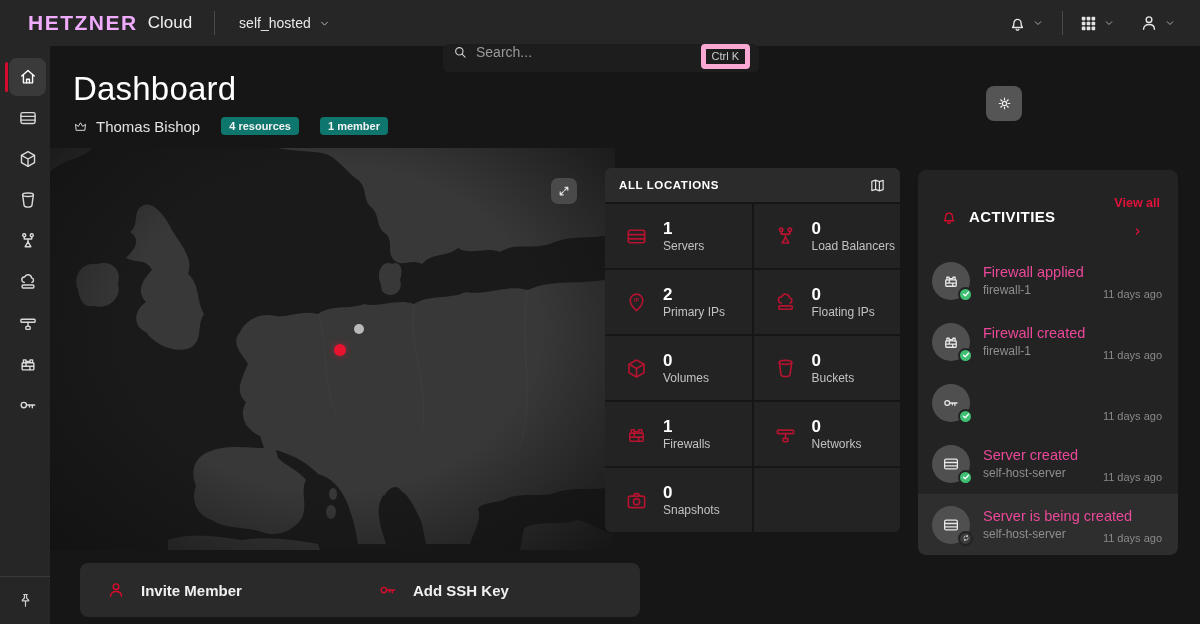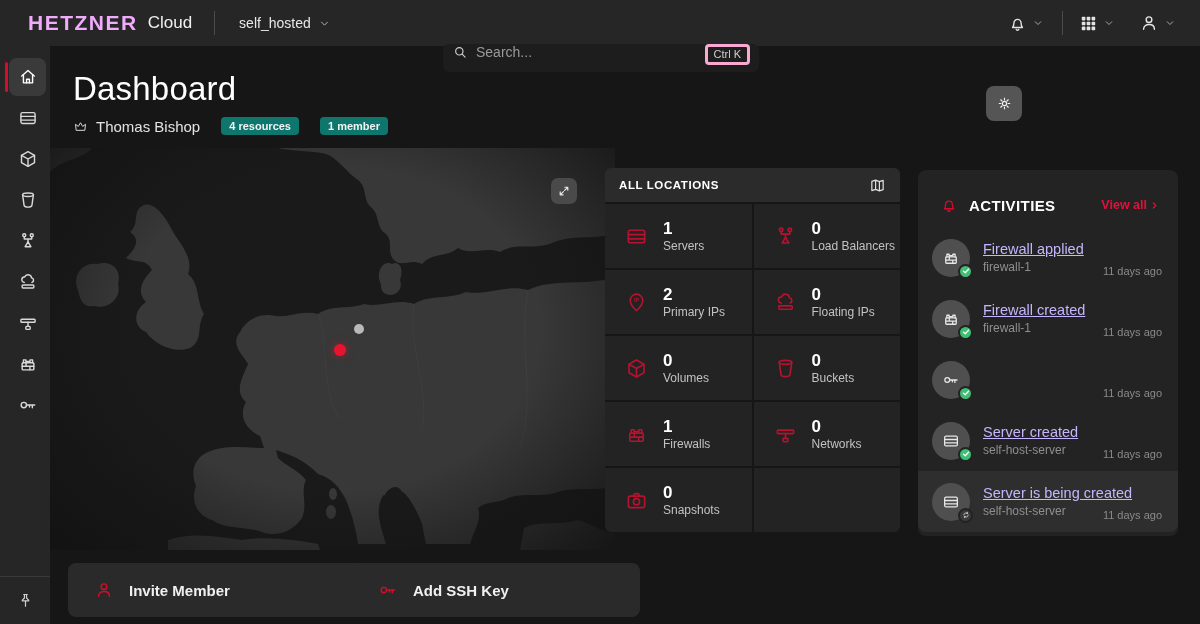--- a/index.html
+++ b/index.html
@@ -14,21 +14,21 @@
   
   .topbar { position:absolute; top:0; left:0; right:0; height:46px; background:#262626; display:flex; align-items:center; z-index:5; }
   .brand { margin-left:28px; font-size:21px; font-weight:800; letter-spacing:1.5px; color:#f0abfc; }
   .product { margin-left:10px; font-size:17px; font-weight:400; color:#f0f0f0; }
   .tb-divider { width:1px; height:24px; background:#4a4a4a; margin-left:22px; }
   .project { margin-left:24px; display:flex; align-items:center; gap:7px; font-size:14px; color:#e8e8e8; cursor:pointer; }
   .chev { color:#bdbdbd; }
   .search { position:absolute; left:443px; top:9px; width:316px; height:28px; background:#1d1d1d; border-radius:6px; display:flex; align-items:flex-start; padding:0 9px; gap:8px;margin-top:35px; }
   .search input { flex:1; background:transparent; border:none; outline:none; color:#ddd; font-size:14px; font-family:inherit; }
   .search input::placeholder { color:#9a9a9a; }
-  .kbd { border:3px solid #f9a8d4; border-radius:4px; padding:1px 6px 2px; font-size:11px; color:#cfcfcf; white-space:nowrap; }
+  .kbd { border:5px solid #f9a8d4; border-radius:4px; padding:1px 6px 2px; font-size:11px; color:#cfcfcf; white-space:nowrap; }
   .tb-right { margin-left:auto; display:flex; align-items:center; padding-right:24px; gap:16px; }
   .tb-group { display:flex; align-items:center; gap:5px; color:#e4e4e4; cursor:pointer; }
 
   
   .sidebar { position:absolute; top:46px; left:0; bottom:0; width:50px; background:#262626; z-index:4; display:flex; flex-direction:column; }
   .nav { padding-top:12px; display:flex; flex-direction:column; gap:3px; }
   .nav-item { position:relative; width:50px; height:38px; display:flex; align-items:center; justify-content:center; color:#d9d9d9; cursor:pointer; }
   .nav-item .box { width:37px; height:38px; border-radius:8px; display:flex; align-items:center; justify-content:center; margin-left:9px; margin-right:4px; }
   .nav-item.active .box { background:#3a3a3a; color:#fff; }
   .nav-item.active .bar { position:absolute; left:5px; top:4px; bottom:4px; width:3px; border-radius:2px; background:#d50c2d; }
@@ -59,38 +59,38 @@
   .stat { background:#232323; height:64px; display:flex; align-items:center; padding-left:20px; gap:15px; cursor:pointer; }
   .stat .sic { color:#b5132f; }
   .stat .num { font-size:17px; font-weight:700; color:#fff; line-height:1.15; }
   .stat .lbl { font-size:12px; color:#c2c2c2; }
 
   
   .act-panel { position:absolute; left:918px; top:170px; width:260px; height:366px; background:#232323; border-radius:8px; }
   .act-head { display:flex; align-items:center; padding:26px 18px 0 22px; gap:11px; }
   .act-title { font-size:15px; font-weight:700; letter-spacing:.4px; color:#fff; }
   .act-bell { color:#d50c2d; }
-  .view-all { margin-left:auto; display:flex; align-items:center; gap:2px; font-size:12.5px; font-weight:600; color:#e0113a; cursor:pointer; }
+  .view-all { margin-left:auto; display:flex; align-items:center; gap:16px; font-size:12.5px; font-weight:600; color:#e0113a; cursor:pointer;flex-direction:column; }
   .act-list { margin-top:13px; }
   .act-item { display:flex; align-items:center; height:61px; padding:0 16px 0 14px; cursor:pointer; }
   .act-item.highlight { background:#2e2e2e; border-radius:0 0 8px 8px; }
   .avatar { position:relative; width:38px; height:38px; border-radius:50%; background:#4f4f4f; display:flex; align-items:center; justify-content:center; color:#e8e8e8; flex:0 0 auto; }
   .stbadge { position:absolute; right:-3px; bottom:-2px; width:15px; height:15px; border-radius:50%; border:2px solid #232323; display:flex; align-items:center; justify-content:center; }
   .stbadge.success { background:#3fbf73; color:#fff; }
   .stbadge.pending { background:#3a3a3a; color:#cfcfcf; }
   .act-txt { margin-left:13px; display:flex; flex-direction:column; min-width:0; }
-  .act-t { font-size:14.5px; color:#c4b5fd; white-space:nowrap;text-decoration:underline; }
+  .act-t { font-size:14.5px; color:#ec4899; white-space:nowrap; }
   .act-s { font-size:12px; color:#8f8f8f; margin-top:3px; }
   .act-time { margin-left:auto; align-self:flex-end; margin-bottom:11px; font-size:11px; color:#8a8a8a; white-space:nowrap; }
 
   
   .qbtn { position:absolute; top:563px; height:54px; background:#2a2a2a; border-radius:8px; display:flex; align-items:center; padding-left:26px; gap:15px; cursor:pointer; }
   .qbtn .qic { color:#d50c2d; }
   .qbtn .qlbl { font-size:15px; font-weight:600; color:#f0f0f0; }
-  .qbtn.invite { left:68px; width:327px; }
+  .qbtn.invite { left:80px; width:327px; }
   .qbtn.ssh { left:352px; width:288px; }
 </style>
 </head>
 <body>
 
 <div class="app">
 
   <div class="topbar">
     <div class="brand">HETZNER</div>
     <div class="product">Cloud</div>

